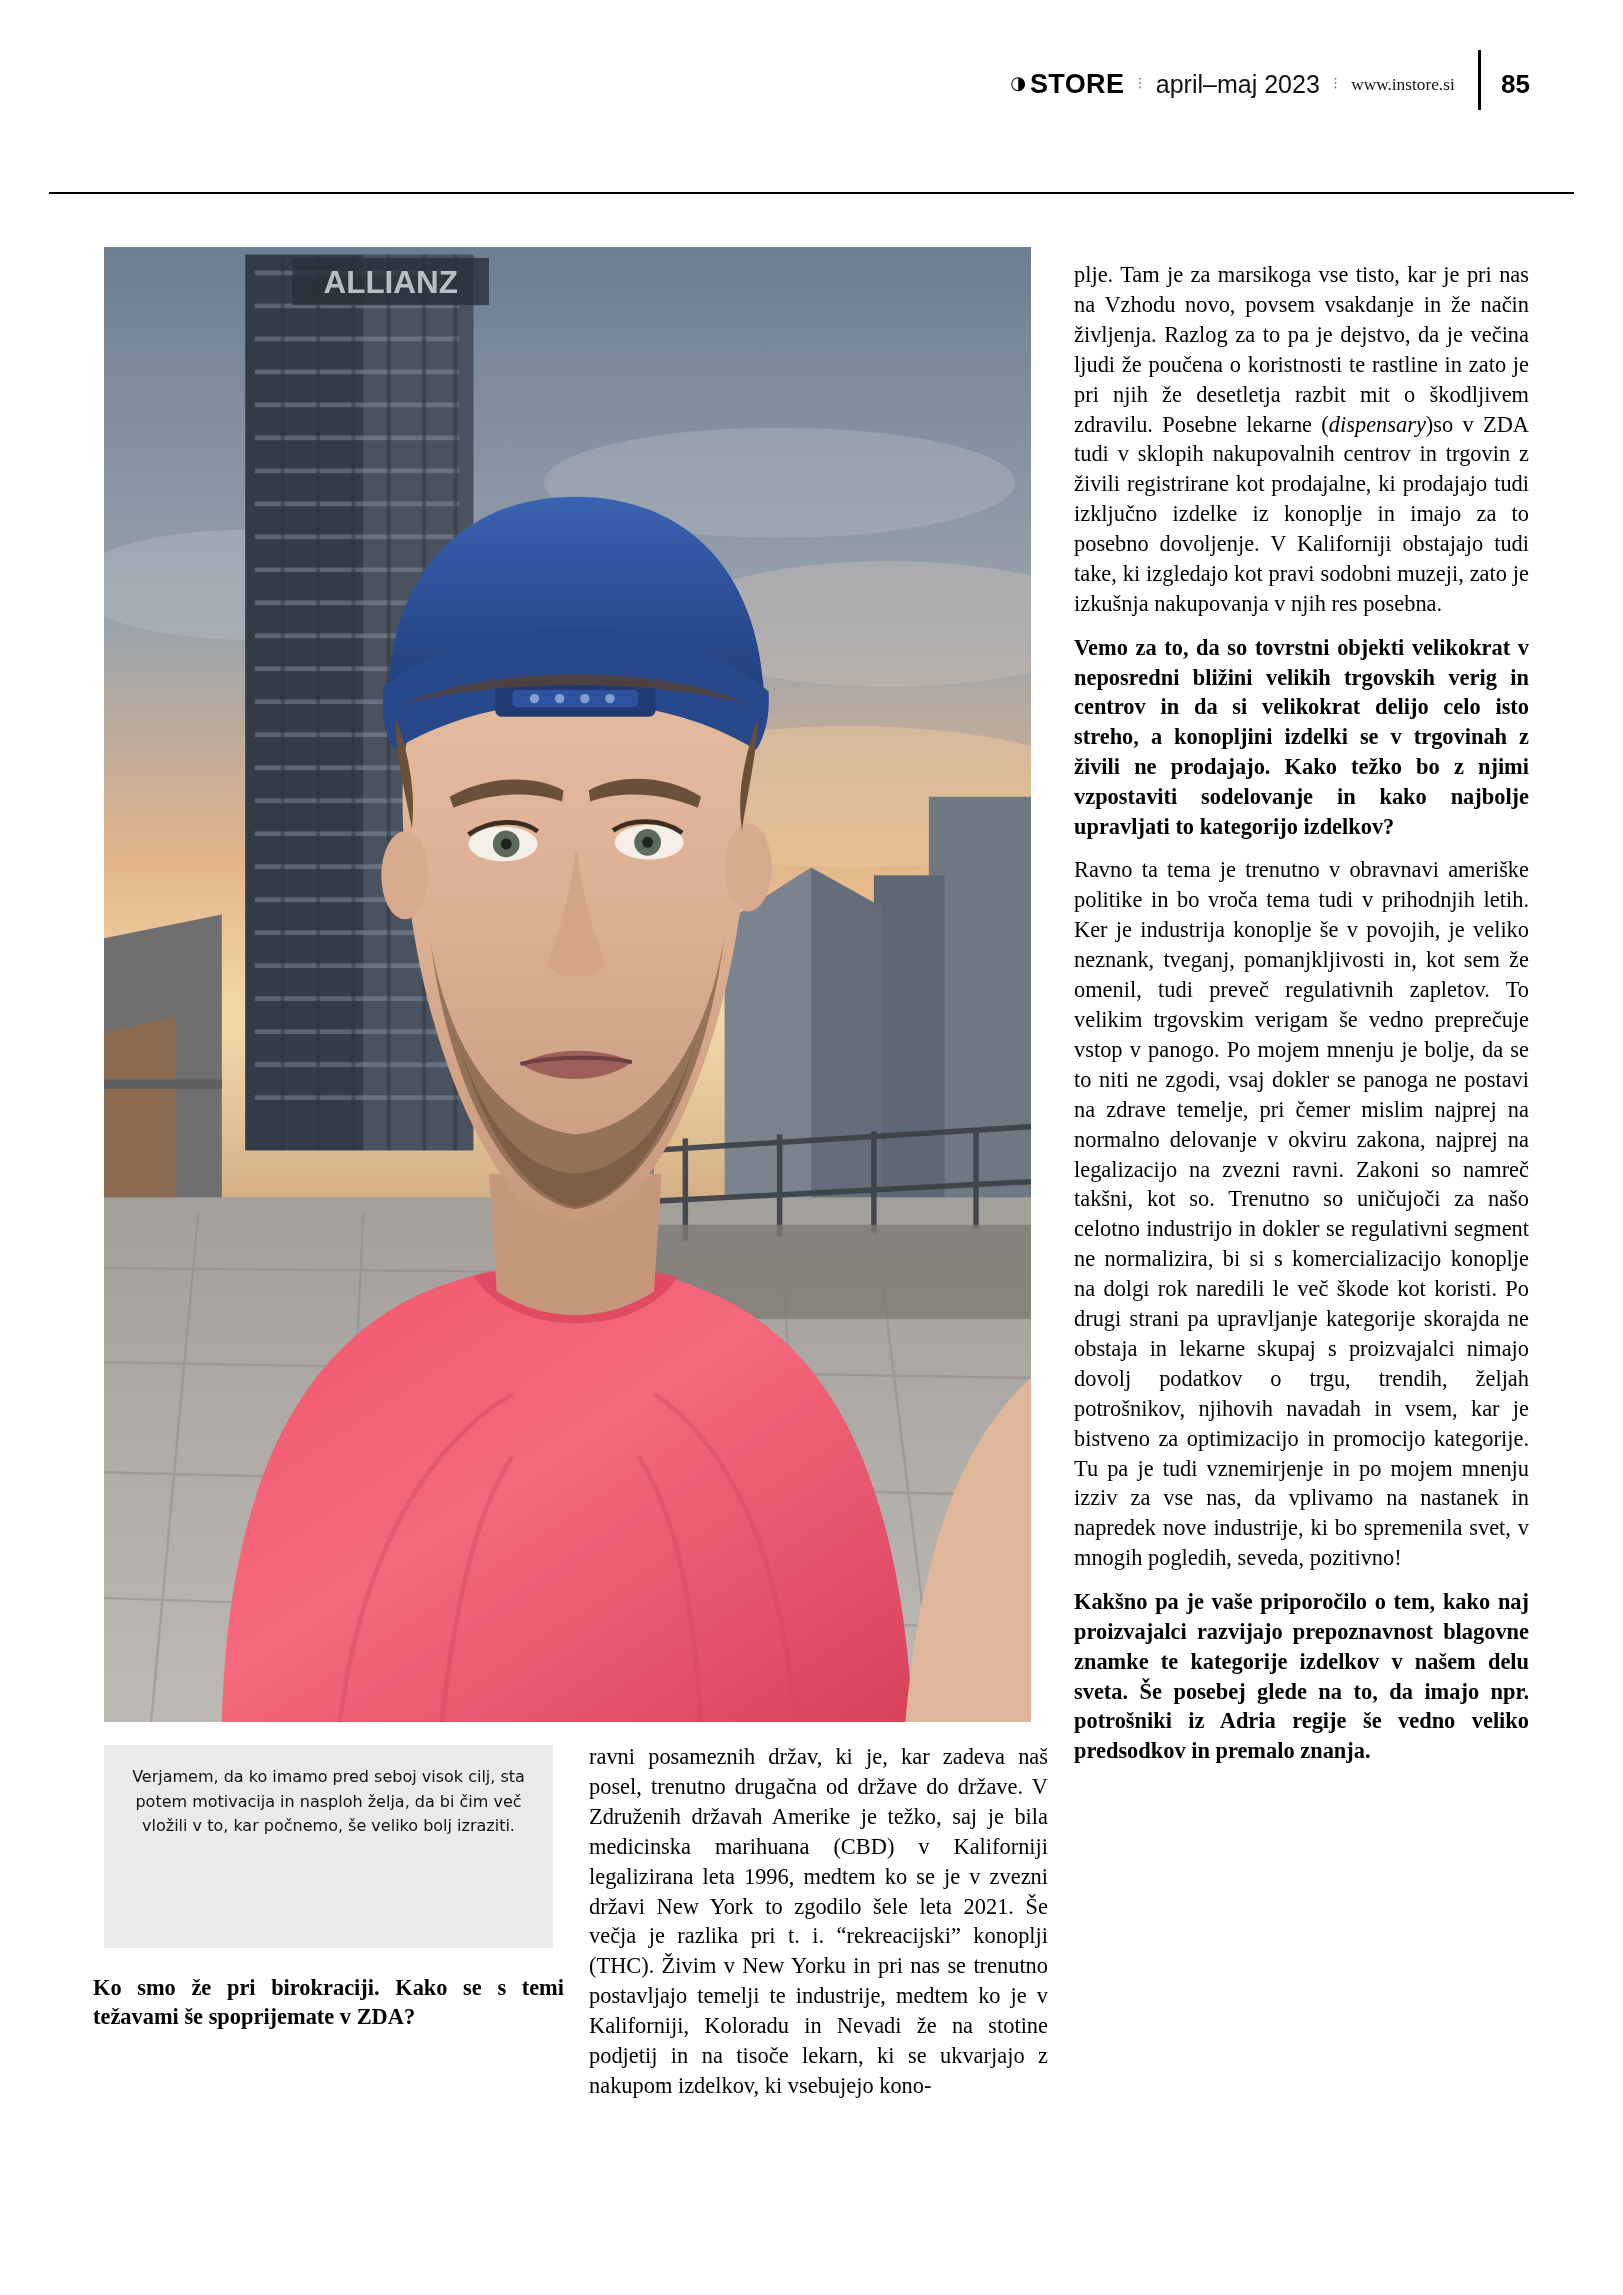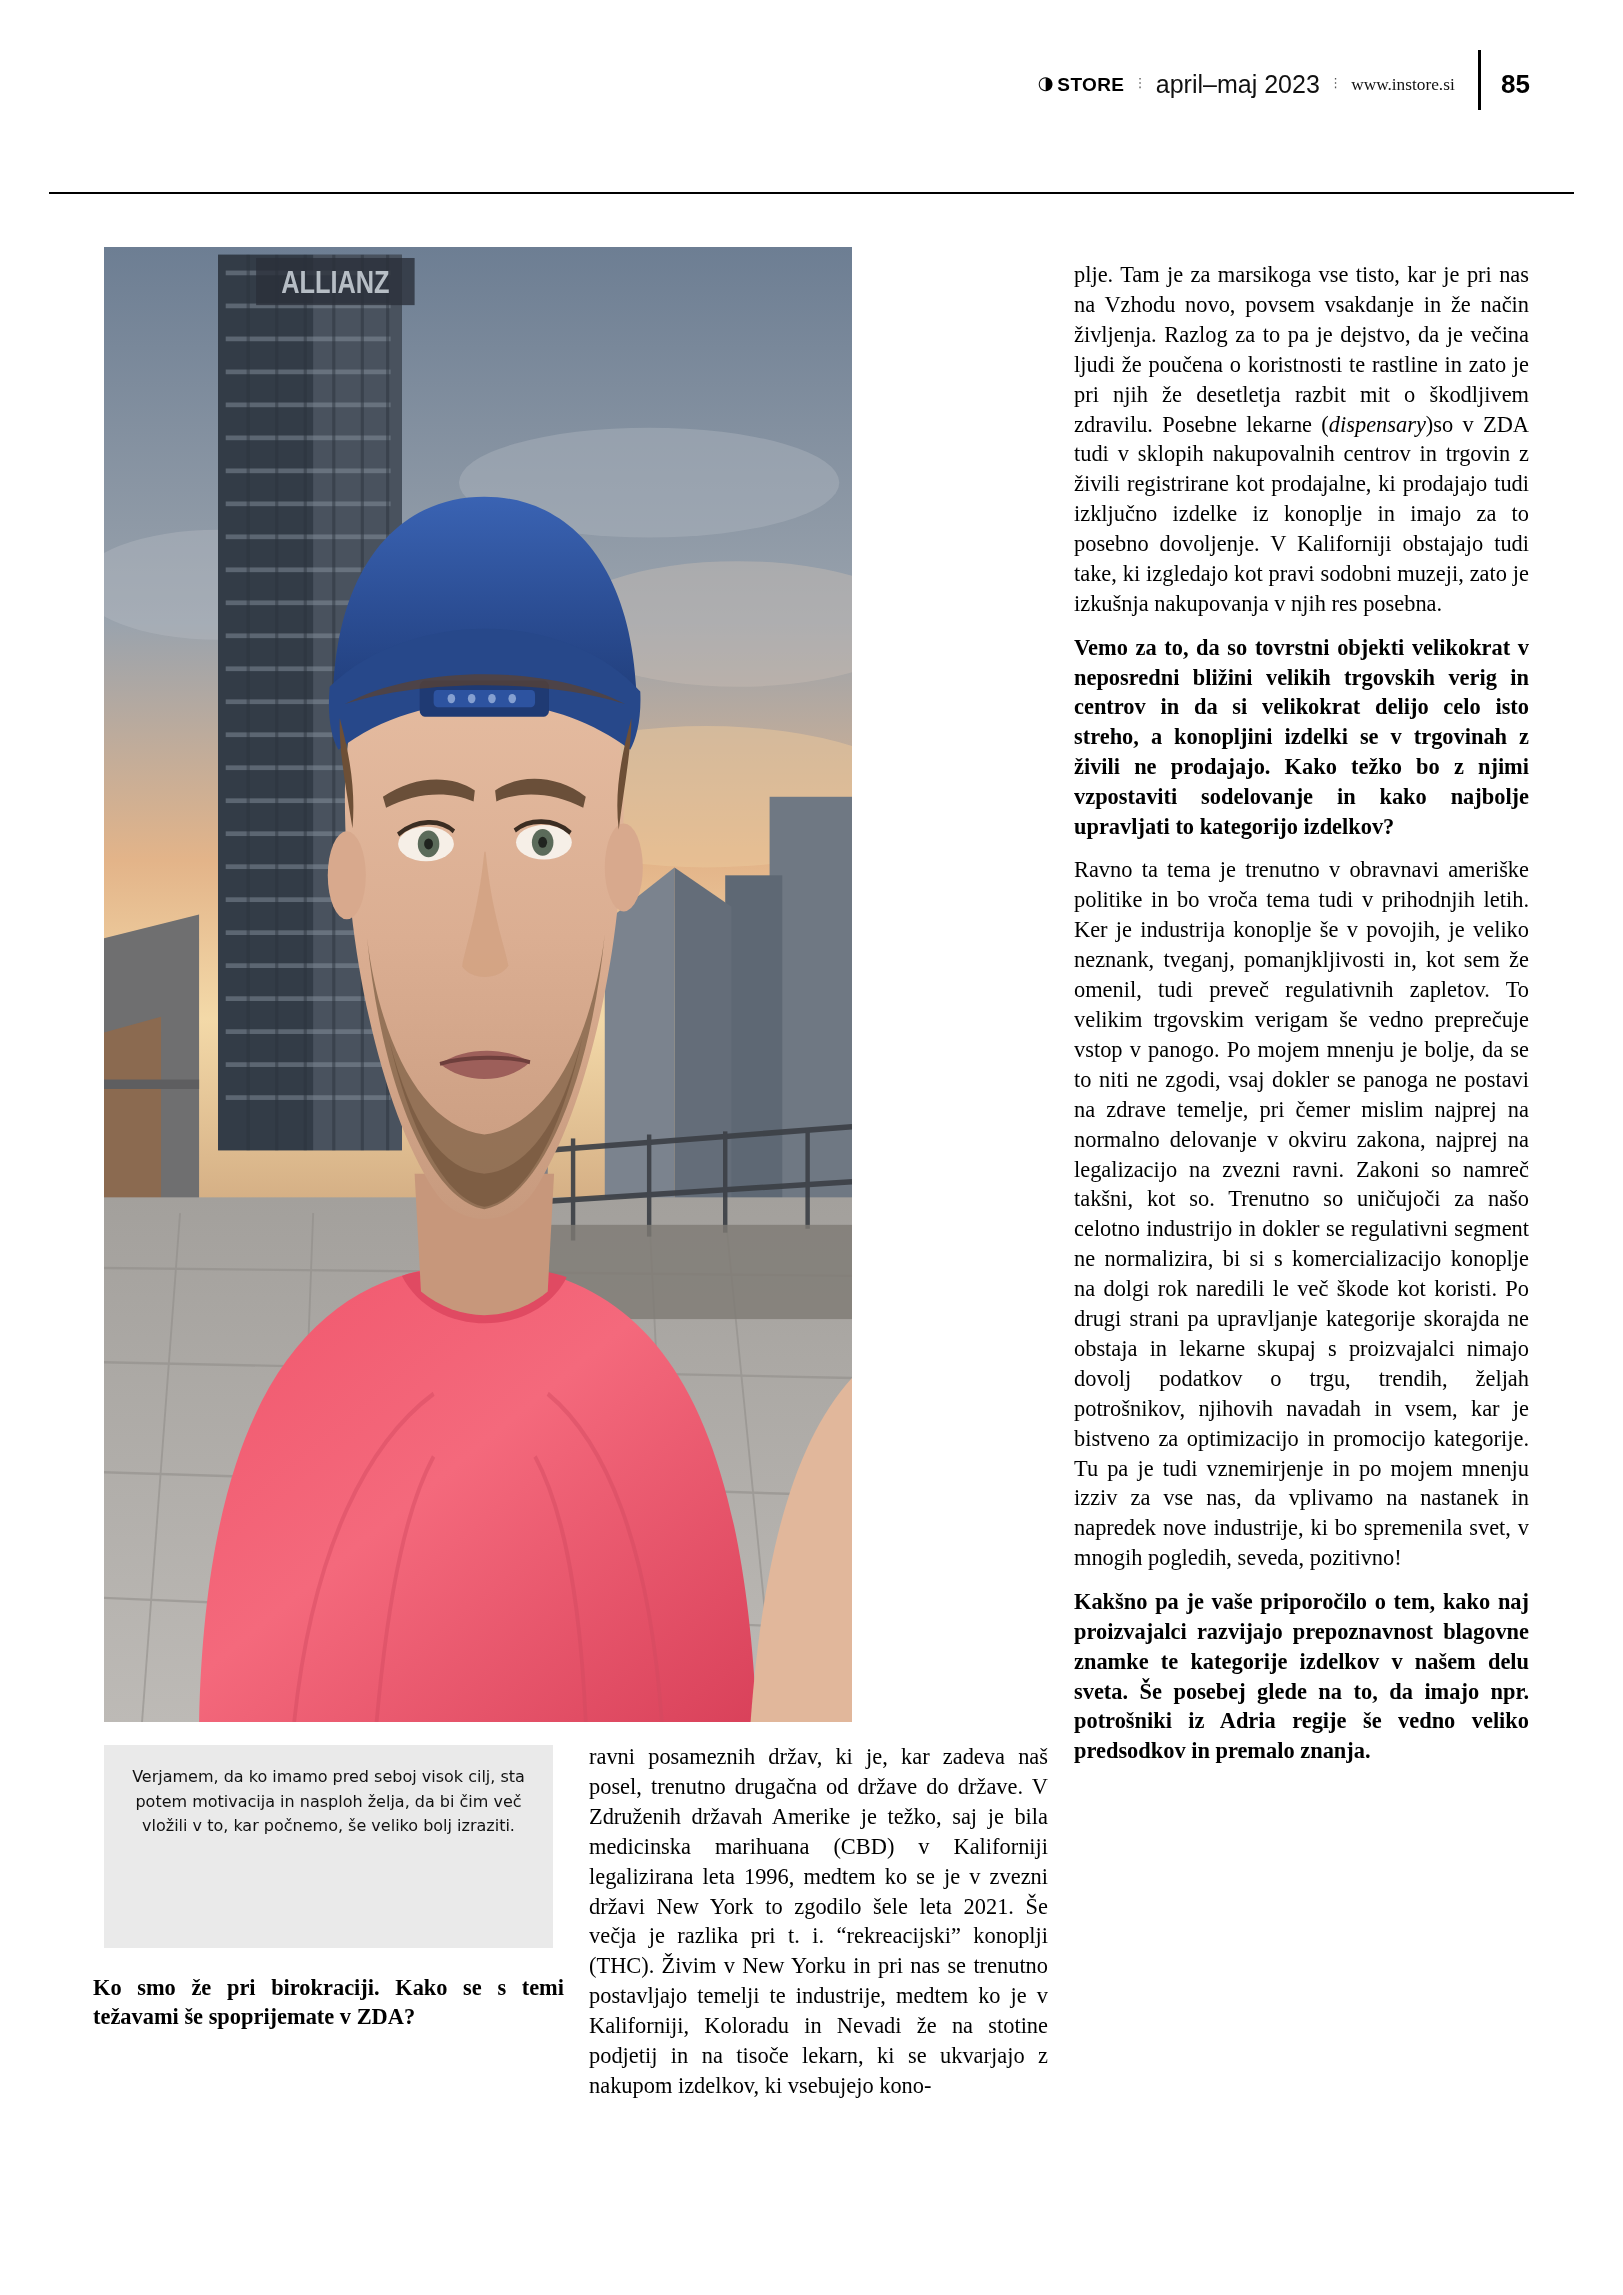--- a/index.html
+++ b/index.html
@@ -35,21 +35,21 @@
     font-family: "DejaVu Sans", sans-serif;
     font-size: 18px;
     letter-spacing: -1.6px;
     margin-right: 5.5px;
     position: relative;
     top: -1.6px;
   }
   .logo-word {
     font-family: "Liberation Sans", sans-serif;
     font-weight: bold;
-    font-size: 19px;
+    font-size: 27px;
     letter-spacing: 0.4px;
   }
   .sep-dots {
     font-family: "Liberation Sans", sans-serif;
     font-size: 12.6px;
     color: #555;
     margin: 0 9.4px;
     letter-spacing: 0px;
     position: relative;
     top: -1.6px;
@@ -86,21 +86,21 @@
     top: 192px;
     height: 2.4px;
     background: #000;
   }
 
   
   .photo {
     position: absolute;
     left: 104px;
     top: 247px;
-    width: 748px;
+    width: 927px;
     height: 1475px;
     overflow: hidden;
     background: #2b3340;
   }
   .photo svg { display: block; width: 100%; height: 100%; }
 
   
   .pullquote {
     position: absolute;
     left: 104px;

